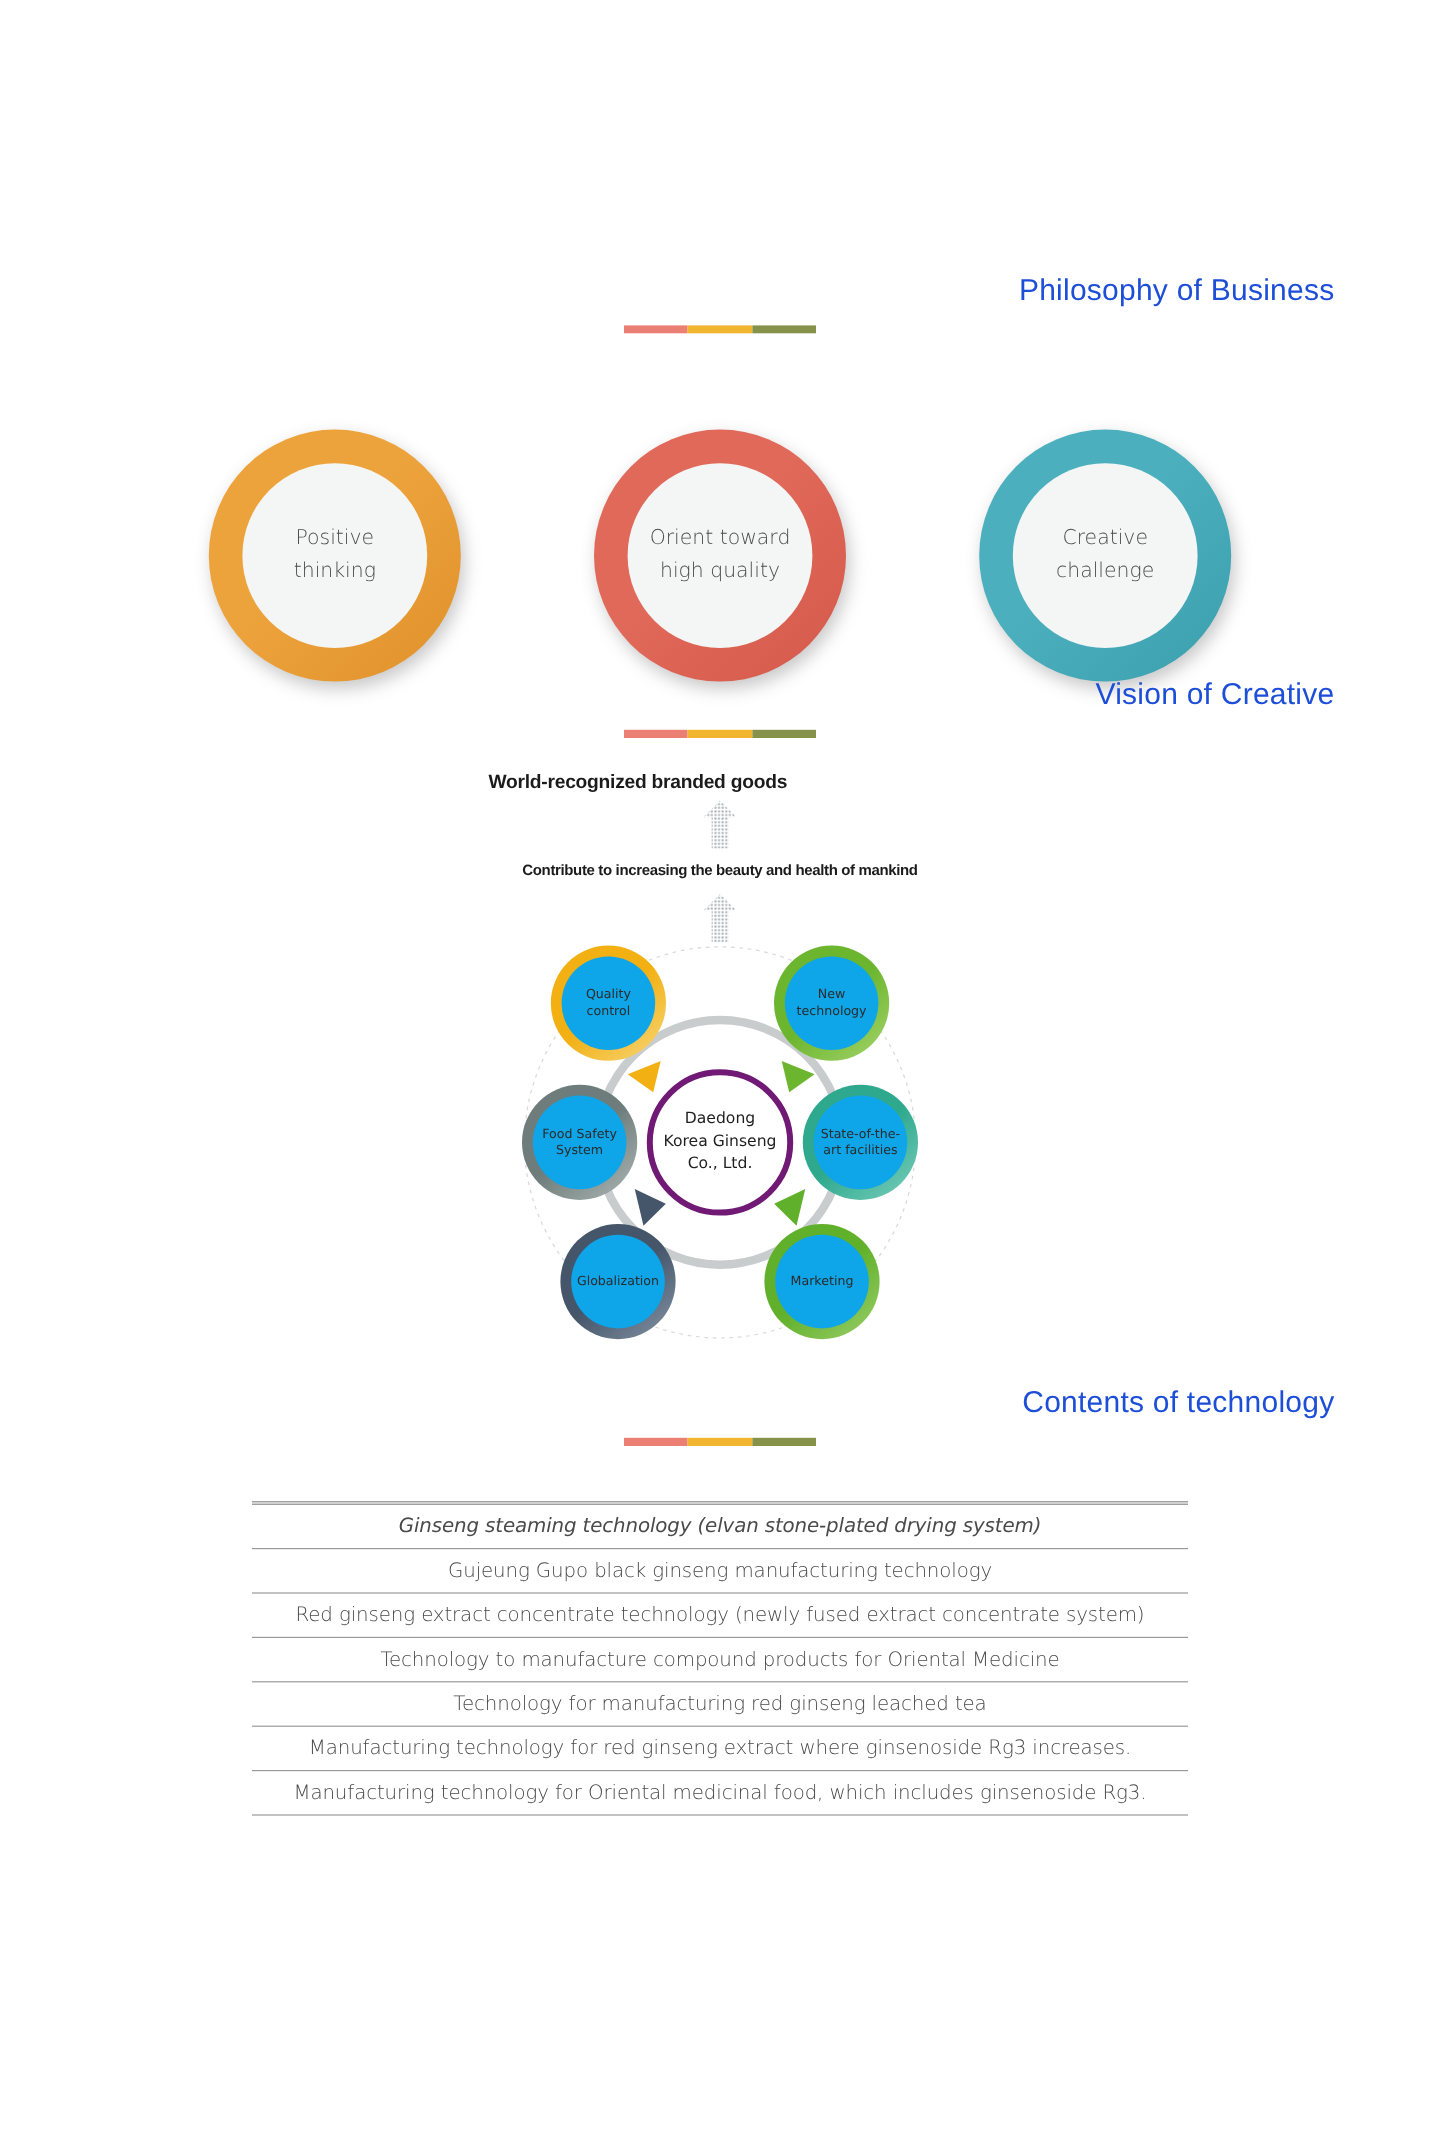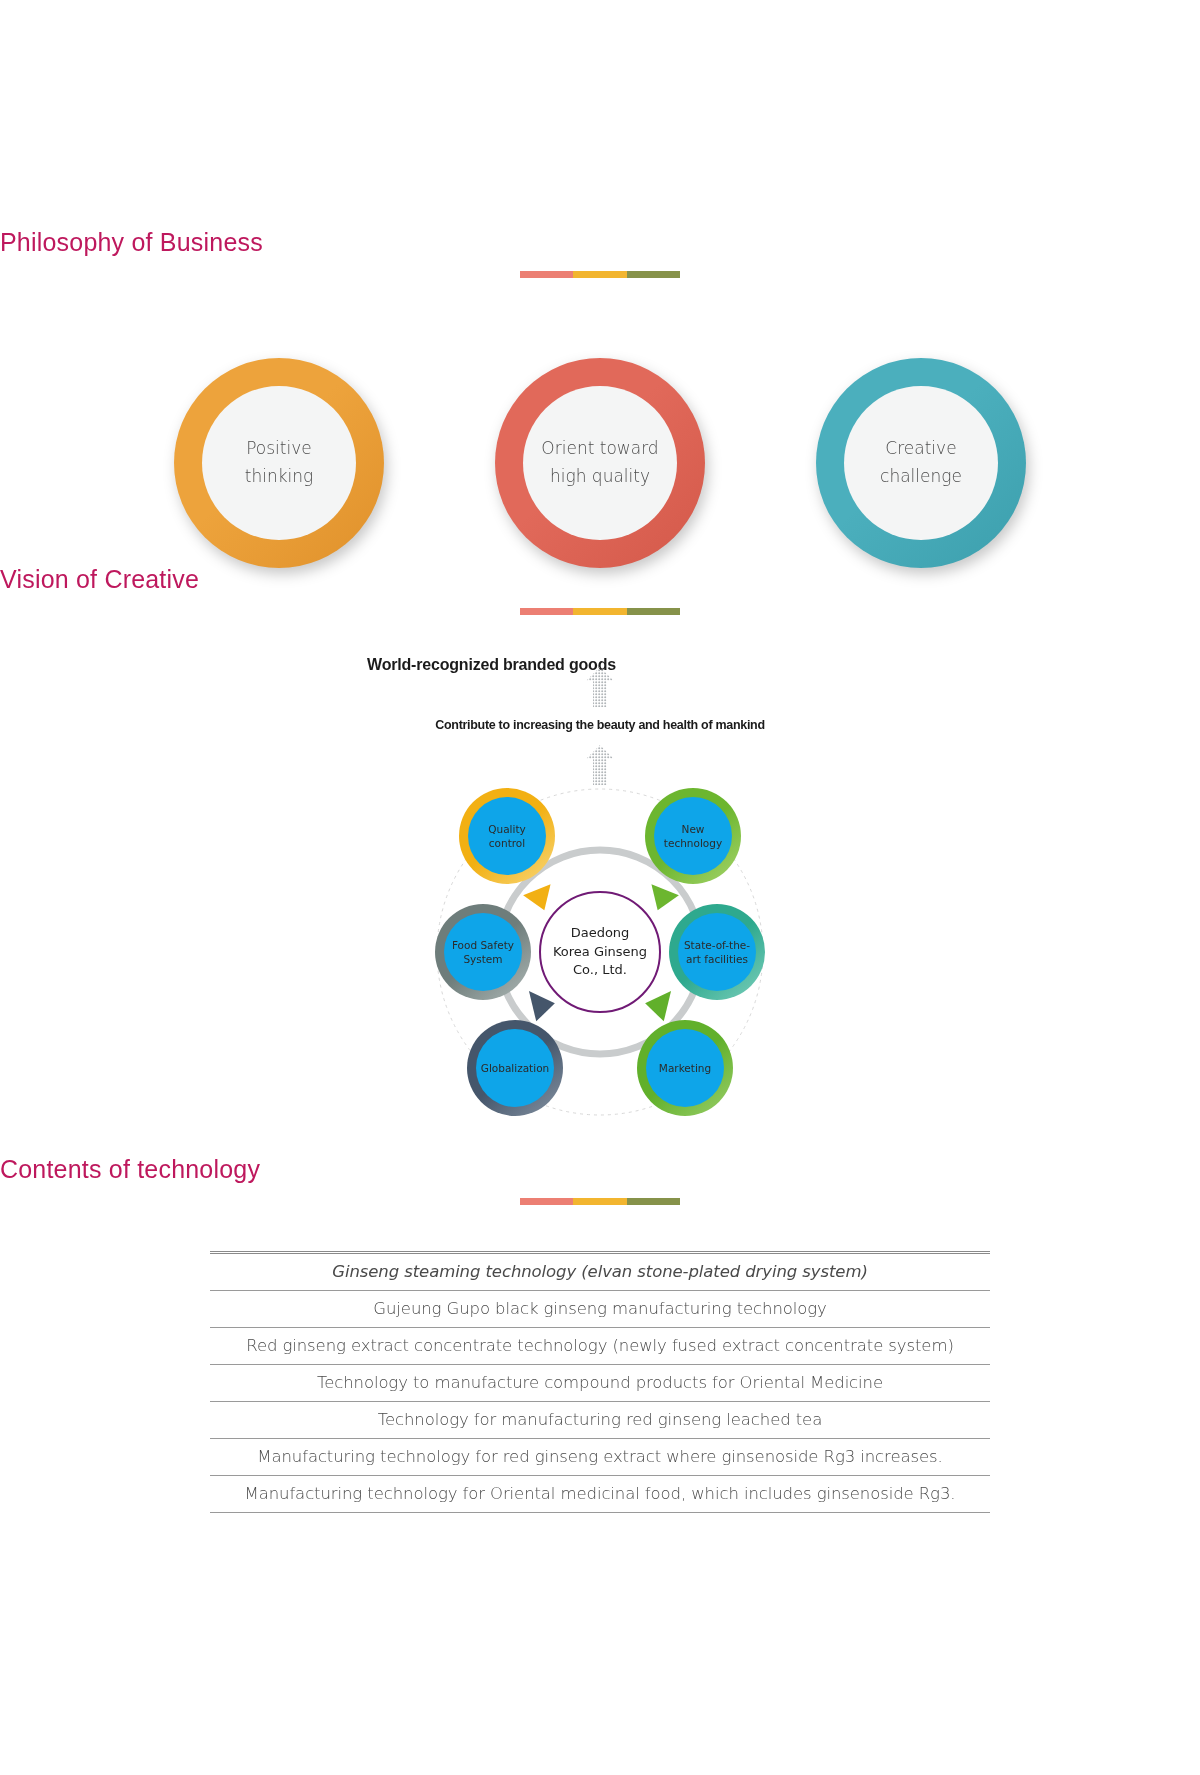--- a/index.html
+++ b/index.html
@@ -21,21 +21,21 @@
   .rule-right { right:85px; width:400px; }
   .diamonds { position:absolute; left:0; right:0; top:44px; height:82px; }
   .hdr-title {
     position:absolute; top:123px; left:0; width:1200px;
     text-align:center; color:#5B3524;
     font-size:29px; letter-spacing:2.6px; font-weight:400;
   }
 
   
   .sec-title {
-    width:1112px; text-align:left; color:#be185d;
+    width:1112px; text-align:right; color:#1d4ed8;
     font-size:25px; font-weight:400; letter-spacing:.2px;
   }
   .tri-bar {
     width:160px; height:7px; margin:14px auto 0;
     display:flex; overflow:hidden;
   }
   .tri-bar i { flex:1 1 33.333%; display:block; height:100%; }
 
   
   .philo-row {
@@ -51,22 +51,22 @@
     position:absolute; left:28px; top:28px; width:154px; height:154px;
     border-radius:50%; background:#F4F5F5;
     display:flex; align-items:center; justify-content:center;
     text-align:center; color:#4D4D4D; font-size:17px; line-height:1.62;
     font-family:"DejaVu Sans", sans-serif; font-weight:300;
   }
 
   
   .vision-wrap { position:absolute; top:640px; left:0; width:1200px; height:500px; }
   .vis-line1 {
-    position:absolute; top:16px; width:983px; text-align:center;
-    font-size:16px; font-weight:700; color:#1b1b1b; letter-spacing:-.2px;
+    position:absolute; top:4px; width:983px; text-align:center;
+    font-size:16px; font-weight:700; color:#1b1b1b; letter-spacing:-.2px;margin-left:40px;
   }
   .vis-line2 {
     position:absolute; top:78px; width:1200px; text-align:center;
     font-size:12.5px; font-weight:700; color:#1b1b1b; letter-spacing:-.3px;
   }
   .dot-arrow { position:absolute; left:50%; transform:translateX(-50%); }
   .dot-arrow.a1 { top:26px; }
   .dot-arrow.a2 { top:104px; }
 
   .hex { position:absolute; top:140px; left:50%; transform:translateX(-50%);
@@ -79,21 +79,21 @@
   .node .ncore {
     position:absolute; left:9px; top:9px; width:78px; height:78px;
     border-radius:50%; background:#0ea5e9;
     display:flex; align-items:center; justify-content:center;
     text-align:center; font-size:10.5px; line-height:1.35; color:#2b2b2b;
     font-family:"DejaVu Sans", sans-serif; font-weight:400;
   }
   .center-node {
     position:absolute; left:50%; top:172px; transform:translate(-50%,-50%);
     width:122px; height:122px; border-radius:50%;
-    background:#fff; border:2px solid #701a75;
+    background:#fff; border:5px solid #701a75;
     display:flex; align-items:center; justify-content:center; text-align:center;
     font-size:13px; line-height:1.45; color:#1f1f1f; z-index:4;
     font-family:"DejaVu Sans", sans-serif; font-weight:400;
   }
 
   
   .tech-wrap { position:absolute; top:1155px; left:0; width:1200px; }
   .tech-table { width:780px; margin:46px auto 0; border-collapse:collapse; }
   .tech-table tr:first-child td { border-top:3px double #8a8a8a;font-style:italic; }
   .tech-table td {

